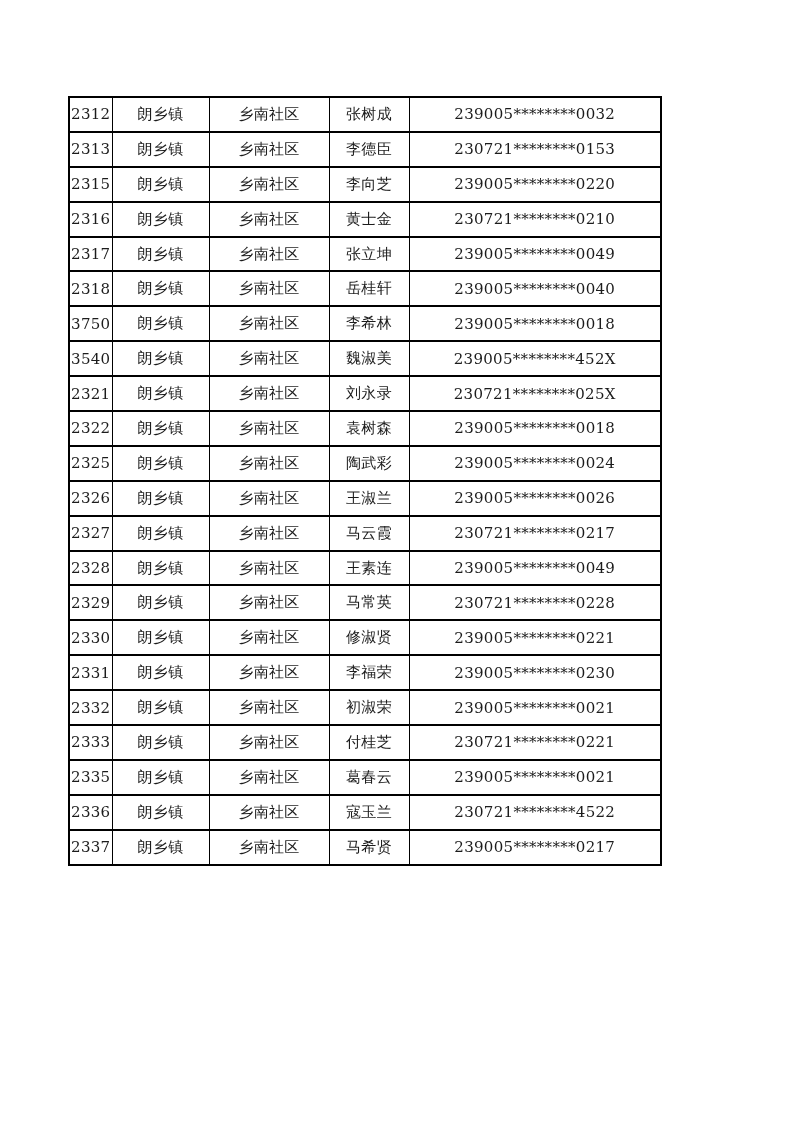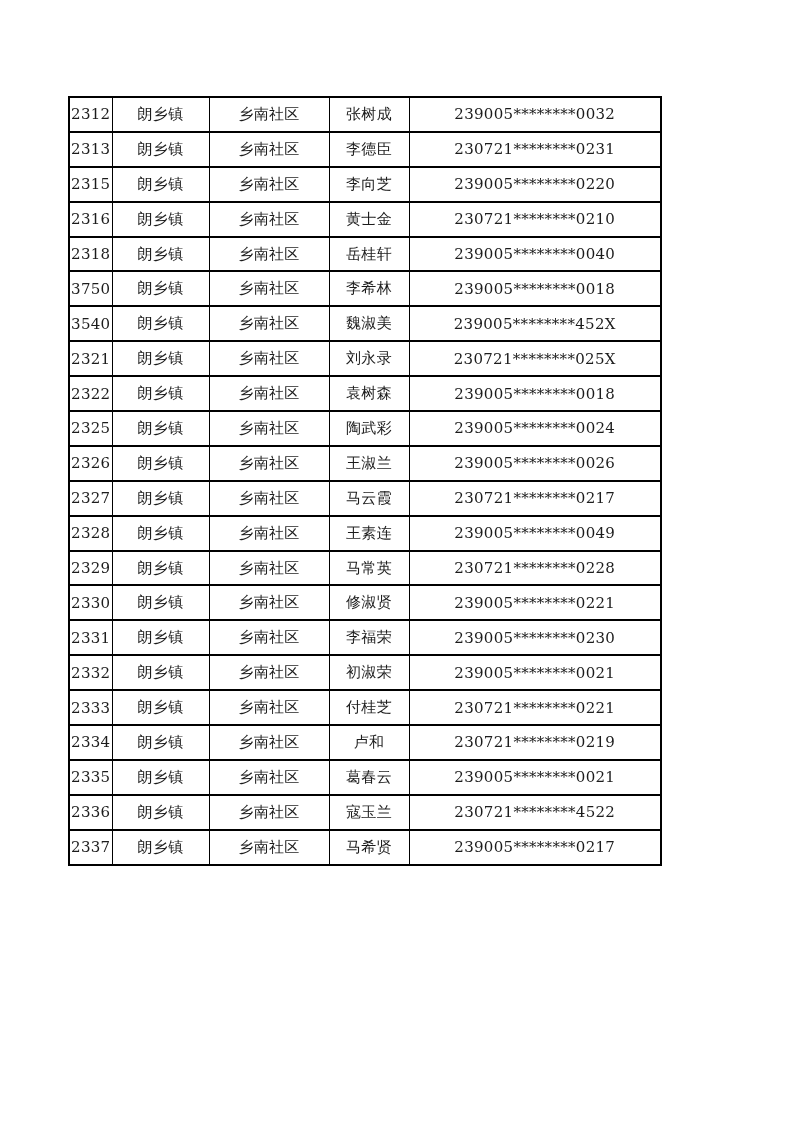--- a/index.html
+++ b/index.html
@@ -68,37 +68,44 @@
           <td>朗乡镇</td>
           <td>乡南社区</td>
           <td>张树成</td>
           <td>239005********0032</td>
         </tr>
         <tr>
           <td>2313</td>
           <td>朗乡镇</td>
           <td>乡南社区</td>
           <td>李德臣</td>
-          <td>230721********0231</td>
+          <td>230721********0153</td>
         </tr>
         <tr>
           <td>2315</td>
           <td>朗乡镇</td>
           <td>乡南社区</td>
           <td>李向芝</td>
           <td>239005********0220</td>
         </tr>
         <tr>
           <td>2316</td>
           <td>朗乡镇</td>
           <td>乡南社区</td>
           <td>黄士金</td>
           <td>230721********0210</td>
         </tr>
         <tr>
+          <td>2317</td>
+          <td>朗乡镇</td>
+          <td>乡南社区</td>
+          <td>张立坤</td>
+          <td>239005********0049</td>
+        </tr>
+        <tr>
           <td>2318</td>
           <td>朗乡镇</td>
           <td>乡南社区</td>
           <td>岳桂轩</td>
           <td>239005********0040</td>
         </tr>
         <tr>
           <td>3750</td>
           <td>朗乡镇</td>
           <td>乡南社区</td>
@@ -181,27 +188,20 @@
           <td>乡南社区</td>
           <td>初淑荣</td>
           <td>239005********0021</td>
         </tr>
         <tr>
           <td>2333</td>
           <td>朗乡镇</td>
           <td>乡南社区</td>
           <td>付桂芝</td>
           <td>230721********0221</td>
-        </tr>
-        <tr>
-          <td>2334</td>
-          <td>朗乡镇</td>
-          <td>乡南社区</td>
-          <td>卢和</td>
-          <td>230721********0219</td>
         </tr>
         <tr>
           <td>2335</td>
           <td>朗乡镇</td>
           <td>乡南社区</td>
           <td>葛春云</td>
           <td>239005********0021</td>
         </tr>
         <tr>
           <td>2336</td>

